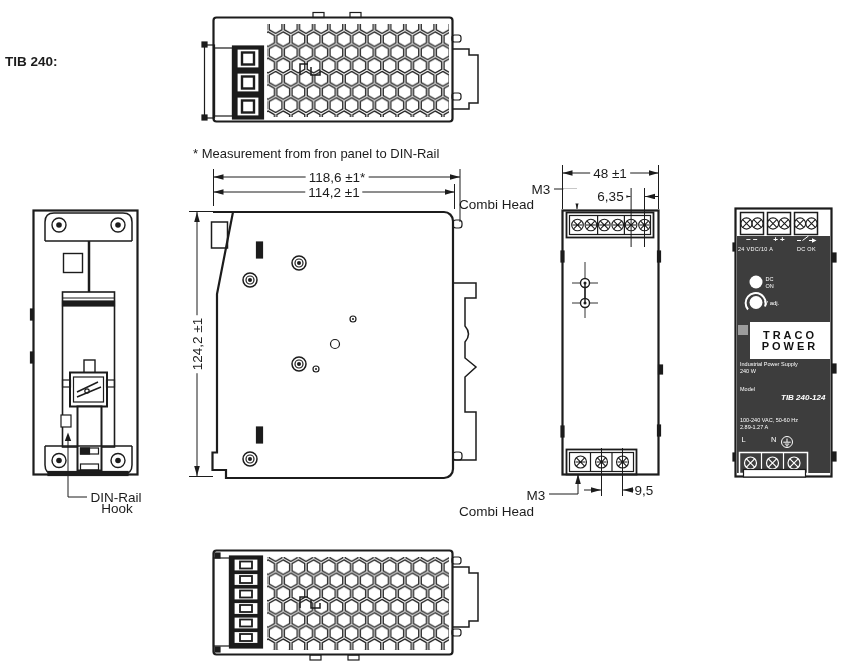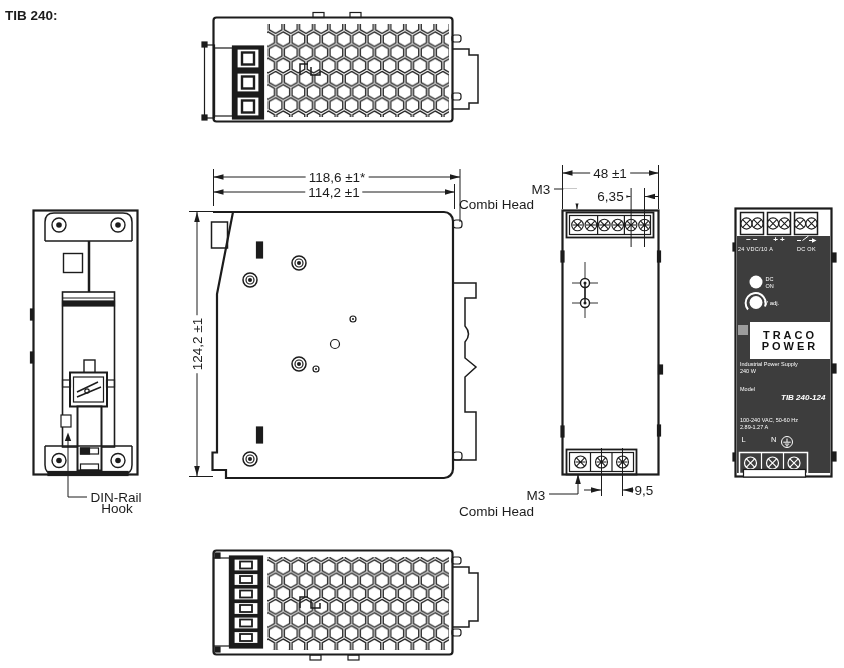--- a/index.html
+++ b/index.html
@@ -1,20 +1,20 @@
 <!DOCTYPE html>
 <html><head>
 <meta charset="utf-8">
 <style>
   html,body{margin:0;padding:0;background:#fff;}
   .stage{position:relative;width:844px;height:668px;background:#fff;overflow:hidden;
          font-family:"Liberation Sans",sans-serif;color:#1c1c1c;}
   .art{position:absolute;left:0;top:0;}
   .t{position:absolute;white-space:nowrap;color:#1c1c1c;font-family:"Liberation Sans",sans-serif;}
-  .title{font-size:13.5px;font-weight:bold;}
+  .title{font-size:13.5px;font-weight:bold;margin-top:46px;}
   .note{font-size:13px;}
   .dim{font-size:13.5px;background:#fff;padding:0 3px;transform:translate(-50%,-50%);}
   .dimv{font-size:13.5px;background:#fff;padding:0 3px;transform:translate(-50%,-50%) rotate(-90deg);}
   .lbl{font-size:13.5px;}
   .lblc{font-size:13.5px;transform:translate(-50%,-50%);}
   .pt{position:absolute;color:#fff;white-space:nowrap;font-family:"Liberation Sans",sans-serif;}
   .logo{position:absolute;left:750px;top:322px;width:80px;height:37px;background:#fff;
         display:flex;flex-direction:column;align-items:center;justify-content:center;}
   .logo div{font-weight:bold;font-size:11px;line-height:11px;letter-spacing:3px;color:#111;}
   .graysq{position:absolute;left:738px;top:325px;width:10px;height:10px;background:#9c9c9c;}
@@ -294,20 +294,21 @@
       <rect x="743.5" y="469.5" width="62" height="7.5" fill="#fff" stroke="#1c1c1c"></rect>
       <g stroke="#fff" stroke-width="1">
         <circle cx="787" cy="442" r="5.5"></circle>
         <path d="M787,438.5 V442 M783.3,442.2 h7.4 M784.8,444.1 h4.4 M785.9,445.8 h2.2"></path>
       </g>
     </g>
   </g>
 </svg>
 
 <div class="t title" style="left:5px;top:8px;">TIB 240:</div>
+<div class="t note" style="left:193px;top:146px;">* Measurement from fron panel to DIN-Rail</div>
 
 <div class="t dim" style="left:337px;top:177px;">118,6 ±1*</div>
 <div class="t dim" style="left:334px;top:192px;">114,2 ±1</div>
 <div class="t dimv" style="left:197px;top:344px;">124,2 ±1</div>
 <div class="t dim" style="left:610px;top:173px;">48 ±1</div>
 <div class="t dim" style="left:595px;top:196px;padding-left:34px;">6,35</div>
 <div class="t lblc" style="left:541px;top:189px;">M3</div>
 <div class="t lbl" style="left:459px;top:197px;">Combi Head</div>
 <div class="t lblc" style="left:644px;top:490px;">9,5</div>
 <div class="t lblc" style="left:536px;top:495px;">M3</div>

